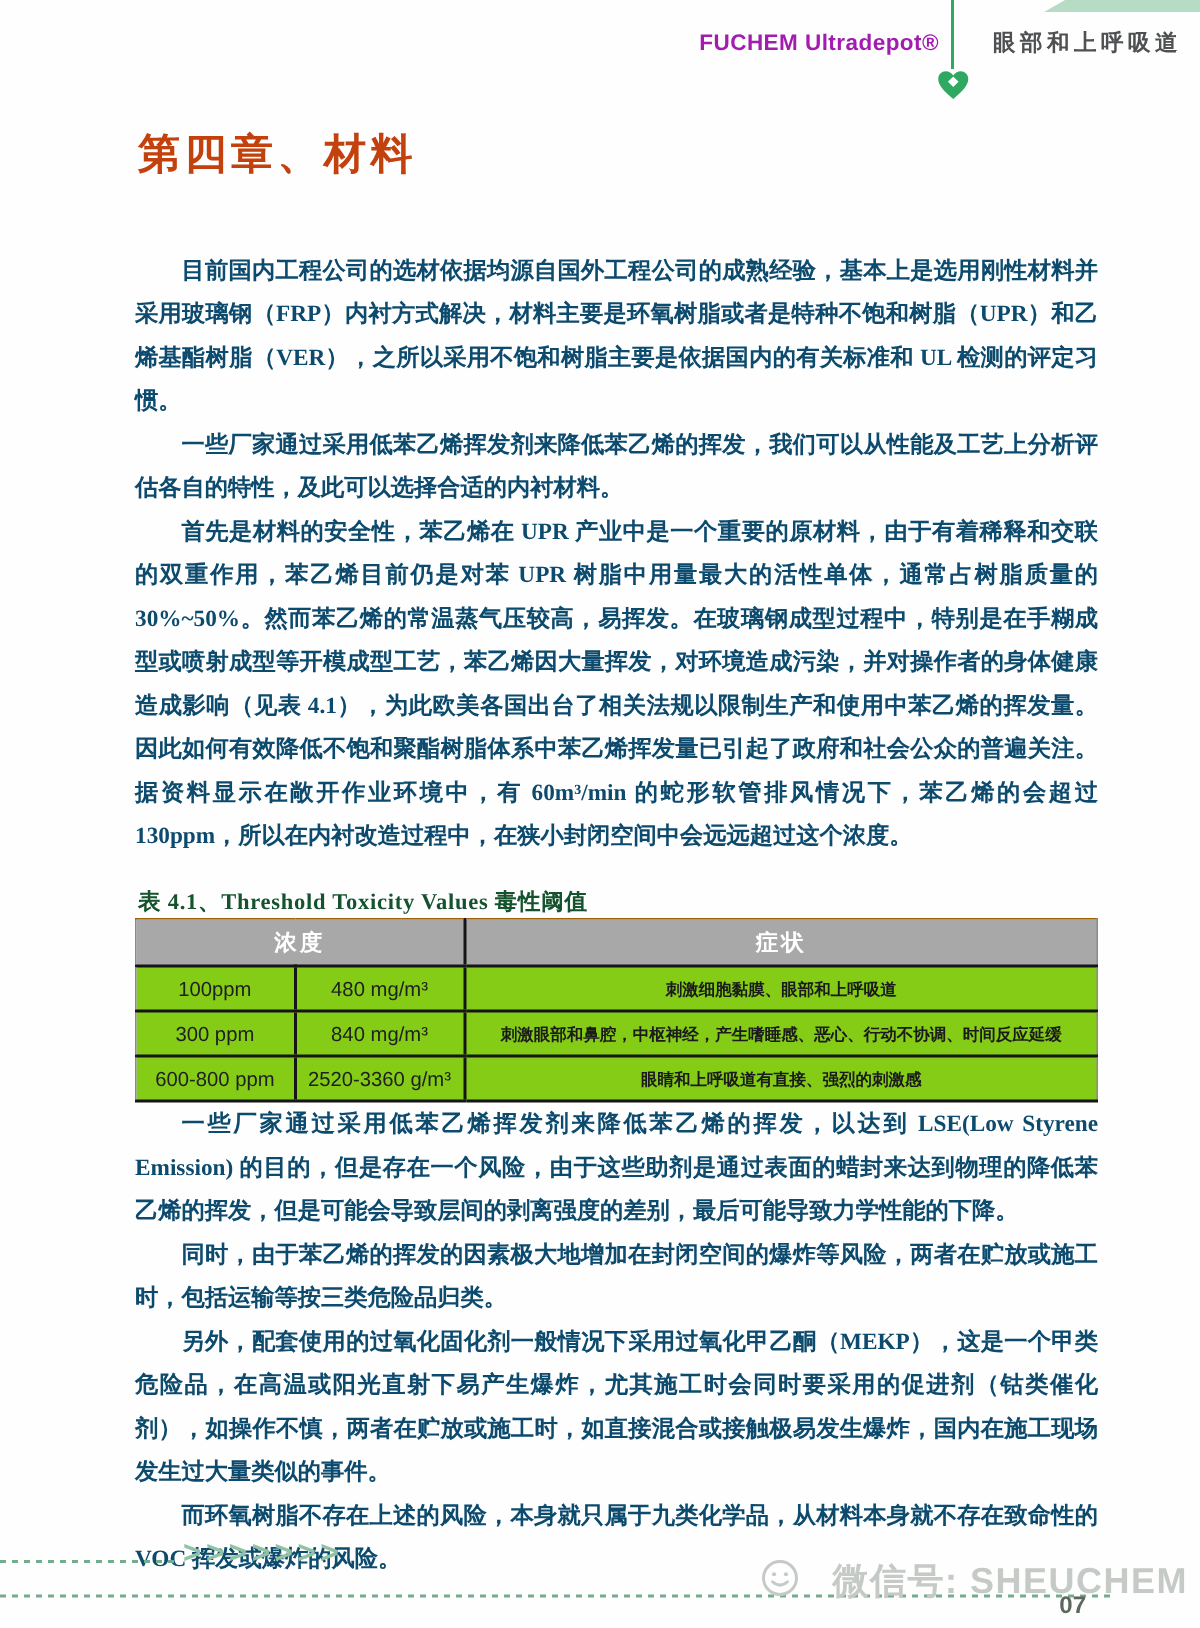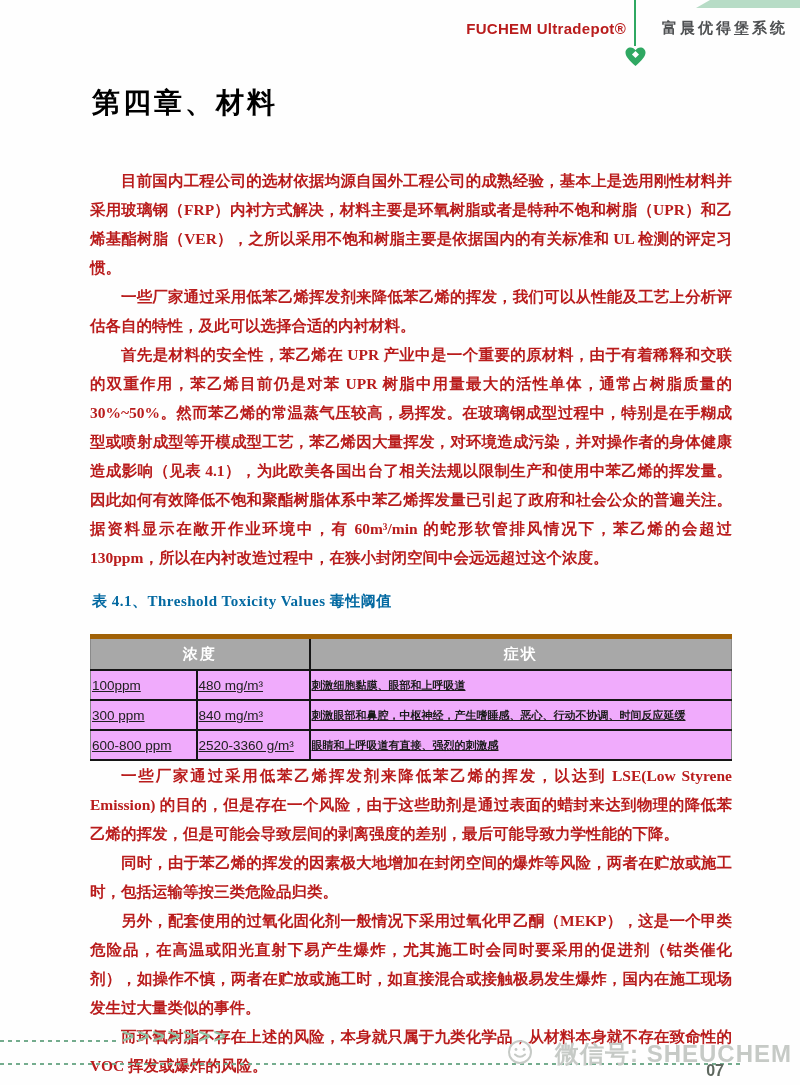--- a/index.html
+++ b/index.html
@@ -14,59 +14,59 @@
 
   
   .corner-strip{
     position:absolute;top:0;right:0;width:104px;height:8px;
     background:#b7dcc6;
     clip-path:polygon(14px 0,100% 0,100% 100%,0 100%);
   }
   .brand{
     position:absolute;top:20px;right:174px;
     font-family:"Liberation Sans","DejaVu Sans",sans-serif;
-    font-size:15px;font-weight:600;color:#b91c1c;letter-spacing:.3px;text-align:right;
+    font-size:15px;font-weight:600;color:#a21caf;letter-spacing:.3px;text-align:right;
   }
   .brand-cn{
     position:absolute;top:19px;right:12px;
     font-size:15px;font-weight:700;color:#4e5052;letter-spacing:3px;
   }
   .header-vline{
     position:absolute;left:634px;top:0;width:2px;height:46px;background:#2fa862;
   }
   .header-icon{position:absolute;left:625px;top:47px;width:21px;height:20px;}
 
   
   .content{position:absolute;left:90px;top:84px;width:642px;}
   h1.chapter-title{
     margin:0 0 44px 2px;font-size:28px;font-weight:800;
-    letter-spacing:3px;color:#000000;
+    letter-spacing:3px;color:#c2410c;
   }
   p.body-par{
     margin:0;text-indent:2em;text-align:justify;
-    font-size:15.5px;line-height:29px;font-weight:600;color:#b91c1c;
+    font-size:15.5px;line-height:29px;font-weight:600;color:#0c4a6e;
   }
 
   .table-caption{
-    margin:20px 0 23px 2px;font-size:15px;font-weight:700;color:#0369a1;
+    margin:20px 0 1px 2px;font-size:15px;font-weight:700;color:#14532d;
     letter-spacing:.5px;
   }
   table.tox{
     width:100%;border-collapse:collapse;table-layout:fixed;
     border-left:1px solid #8a8a8a;border-right:1px solid #8a8a8a;
-    border-top:5px solid #a16207;
+    border-top:1px solid #a16207;
     padding-left:20px;
   }
   table.tox th{
     background:#a8a8a8;color:#ffffff;font-weight:700;font-size:15px;
     height:28px;letter-spacing:2px;border-bottom:2px solid #151515;
   }
   table.tox td{
-    height:26px;text-align:left;vertical-align:middle;
-    border-bottom:2px solid #151515;background:#f0abfc;text-decoration:underline;
+    height:26px;text-align:center;vertical-align:middle;
+    border-bottom:2px solid #151515;background:#84cc16;
   }
   td.c-ppm,td.c-mg{
     font-family:"Liberation Sans","DejaVu Sans",sans-serif;
     font-size:13.5px;color:#202020;
   }
   td.c-mg,th.h-symptom,td.c-symptom{border-left:2px solid #151515;}
   td.c-symptom{font-size:11px;font-weight:600;color:#1b1b1b;}
   .after-table{margin-top:20px;}
 
   
@@ -97,21 +97,21 @@
   }
 </style>
 </head>
 <body>
 
 <div class="page">
 
   <div class="corner-strip"></div>
   <span class="brand">FUCHEM Ultradepot®</span>
   <div class="header-vline"></div>
-  <span class="brand-cn">富晨优得堡系统</span>
+  <span class="brand-cn">眼部和上呼吸道</span>
   <div class="header-icon">
     <svg width="21" height="20" viewBox="0 0 21 20">
       <path d="M10.5 19 C4 13.5 0.5 9.5 0.5 5.6 C0.5 2.6 2.8 0.5 5.6 0.5 C7.6 0.5 9.4 1.6 10.5 3.3 C11.6 1.6 13.4 0.5 15.4 0.5 C18.2 0.5 20.5 2.6 20.5 5.6 C20.5 9.5 17 13.5 10.5 19 Z" fill="#2fa862"></path>
       <rect x="8" y="5" width="5" height="5" transform="rotate(45 10.5 7.5)" fill="#ffffff"></rect>
     </svg>
   </div>
 
   <main class="content">
     <h1 class="chapter-title">第四章、材料</h1>
 

